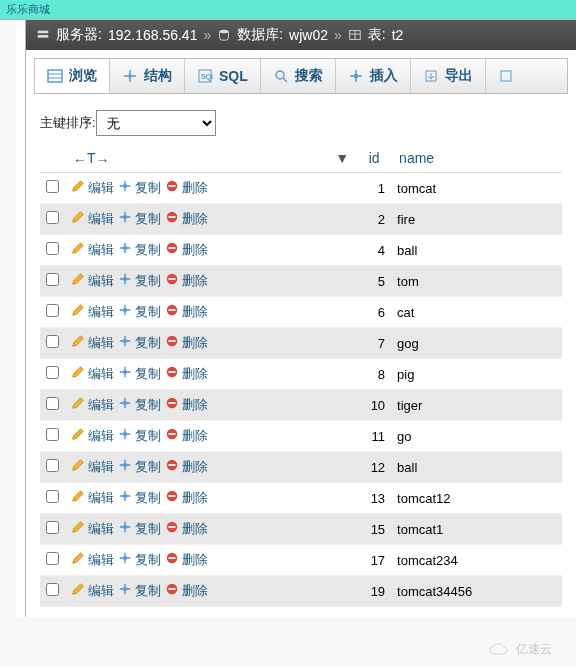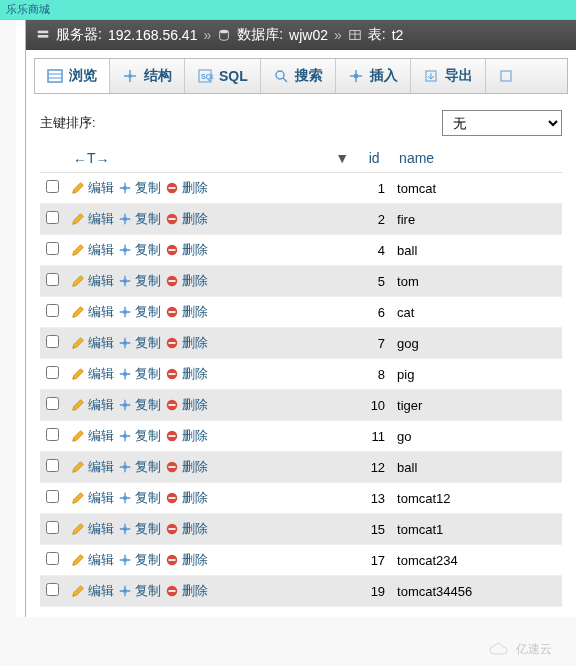--- a/index.html
+++ b/index.html
@@ -17,37 +17,37 @@
 .bc-icon { width: 14px; height: 14px; display: inline-block; }
 .tabs {
   display: flex; border: 1px solid #bbb; margin: 8px; background: linear-gradient(#fbfbfb,#e8e8e8);
 }
 .tab {
   display: flex; align-items: center; gap: 6px; padding: 8px 12px;
   border-right: 1px solid #ccc; color: #235a81; cursor: pointer; font-size: 14px; font-weight: bold;
 }
 .tab.active { background: #fff; font-weight: bold; }
 .tab-icon { width: 16px; height: 16px; }
-.sort-row { display: flex; align-items: center; gap: 8px; padding: 8px 14px; justify-content: space-between; }
+.sort-row { display: flex; align-items: center; gap: 0; padding: 8px 14px; }
 .sort-row label { color: #222; }
 .sort-select { border: 1px solid #888; height: 26px; min-width: 120px; padding: 2px 6px; background: #fff; }
 .options { padding: 4px 14px 8px; color: #235a81; cursor: pointer; font-size: 12px; }
 .data-table { border-collapse: collapse; width: calc(100% - 28px); margin: 0 14px 10px; }
 .data-table th {
   background: #fff; color: #235a81; text-align: left; padding: 6px 8px;
   border-bottom: 1px solid #ddd; font-weight: normal; font-size: 14px;
 }
 .data-table th.id-col { text-align: center; }
 .th-row-ctrl { display: flex; justify-content: space-between; align-items: center; }
 .data-table td { padding: 6px 6px; border-bottom: 1px solid #eee; vertical-align: middle; }
 .data-table tr.odd td { background: #fff; }
 .data-table tr.even td { background: #e8e8e8; }
 .chk-cell { width: 22px; text-align: center; }
 .actions { display: flex; gap: 4px; align-items: center; }
-.action { display: flex; align-items: center; gap: 3px; color: #235a81; cursor: pointer; white-space: nowrap; }
+.action { display: flex; gap: 3px; color: #235a81; cursor: pointer; white-space: nowrap; }
 .pencil { width: 14px; height: 14px; }
 .copy-ic { width: 14px; height: 14px; }
 .del-ic { width: 14px; height: 14px; }
 .id-cell { text-align: right; width: 34px; padding-right: 10px; }
 .name-cell { }
 .watermark { position: fixed; right: 24px; bottom: 8px; opacity: 0.35; font-size: 12px; color: #666; display:flex; align-items:center; gap:4px; }
 .watermark svg { width: 24px; height: 16px; }
 </style>
 </head>
 <body>

